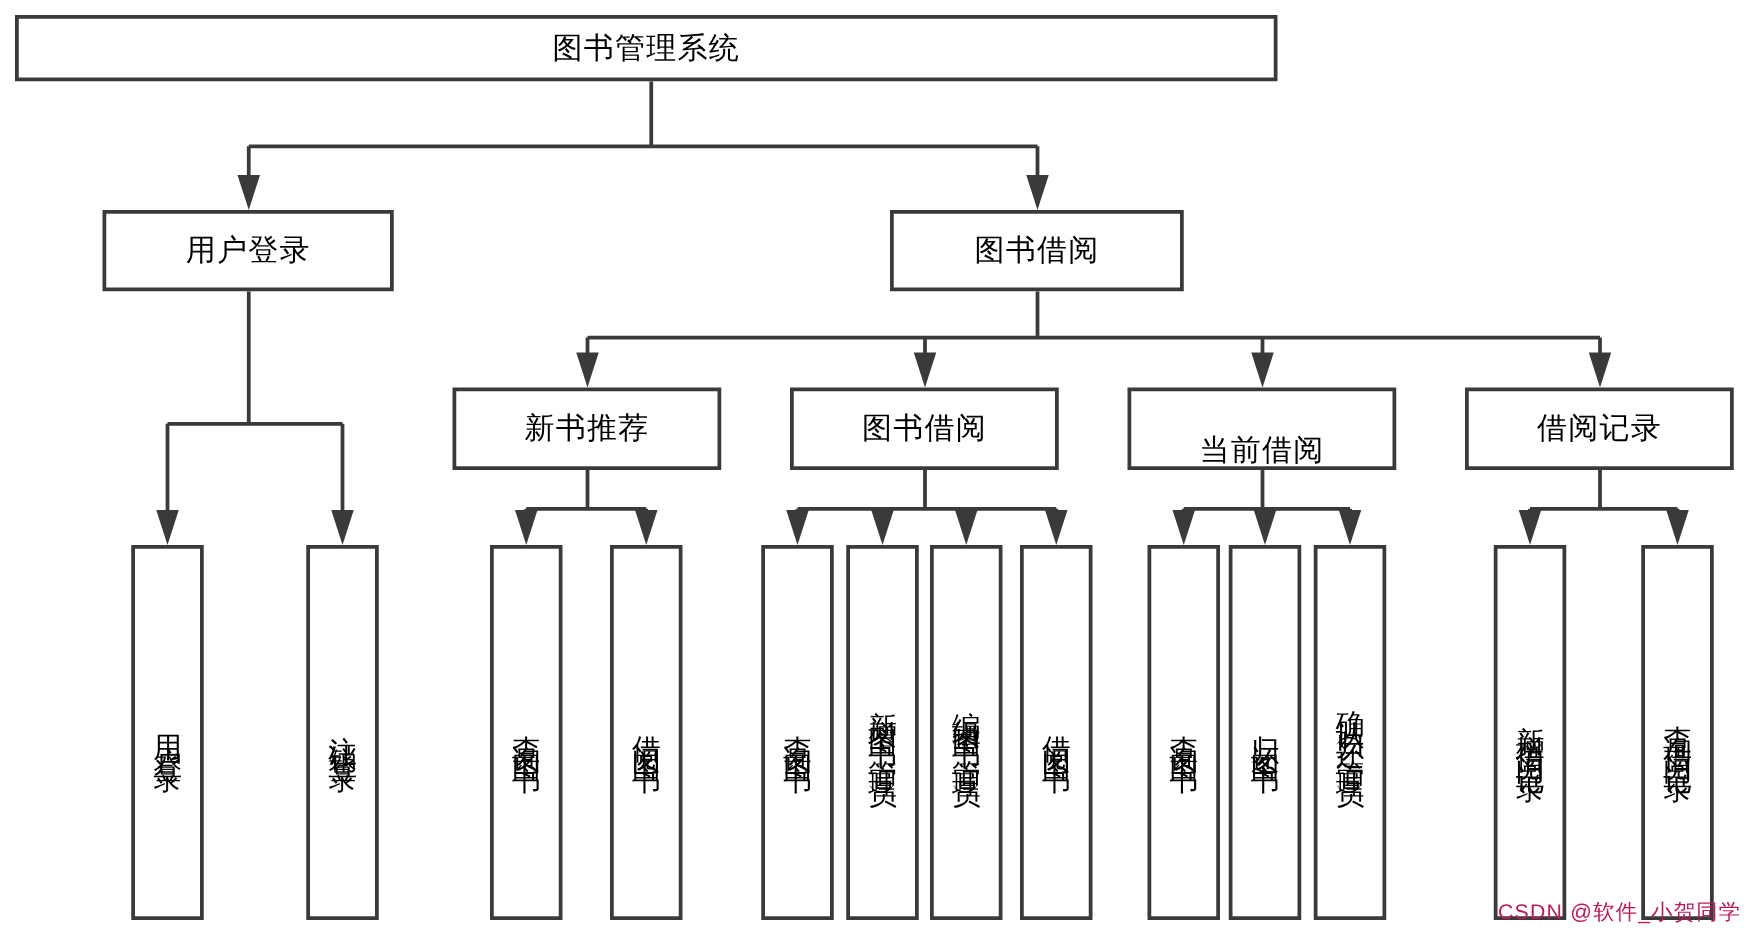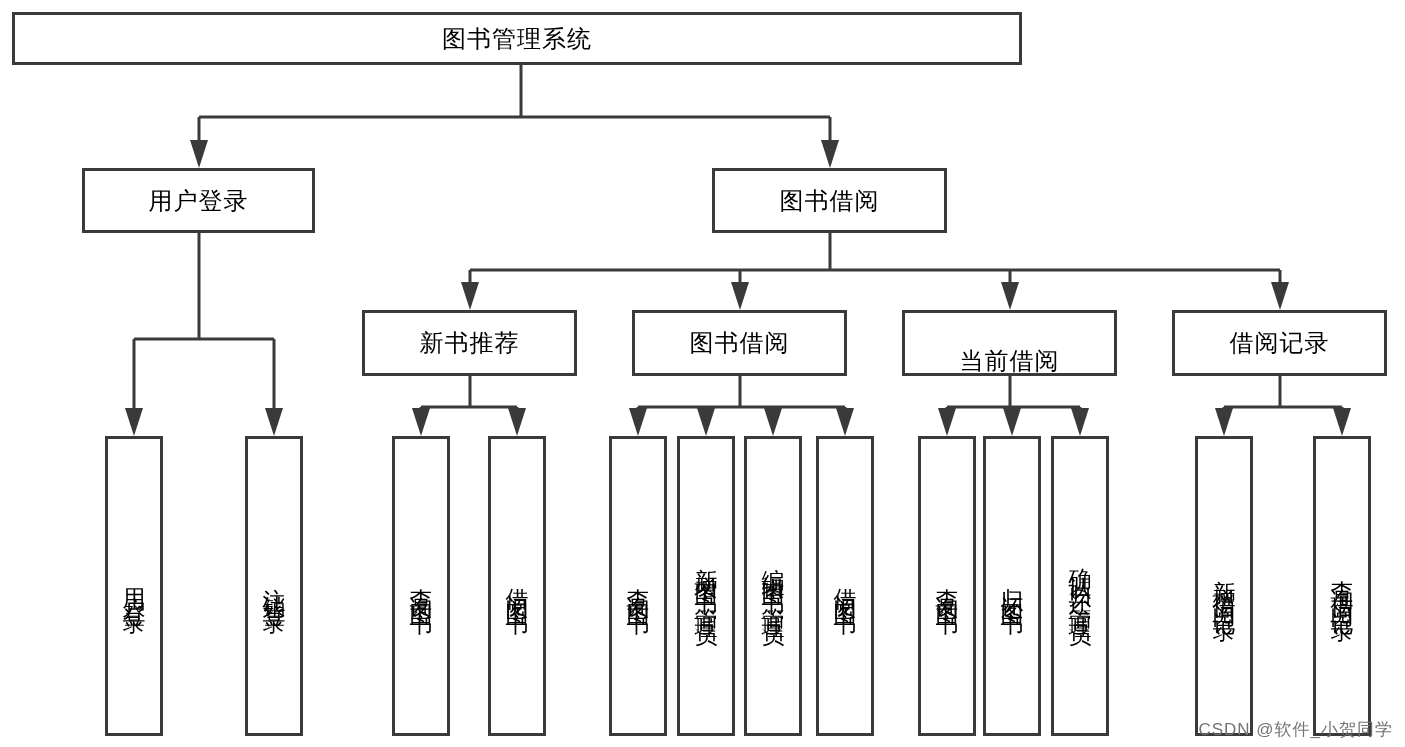--- a/index.html
+++ b/index.html
@@ -38,21 +38,21 @@
     font-size: 23px;
     letter-spacing: 8px;
     line-height: 1;
     white-space: nowrap;
   }
   .watermark {
     position: absolute;
     right: 12px;
     bottom: 6px;
     font-size: 17px;
-    color: #737373;
+    color: #be185d;
     letter-spacing: 1px;
     white-space: nowrap;
   }
 </style>
 </head>
 <body>
 
 <div class="canvas">
 
   <svg class="wires" viewBox="0 0 1405 747" xmlns="http://www.w3.org/2000/svg">

